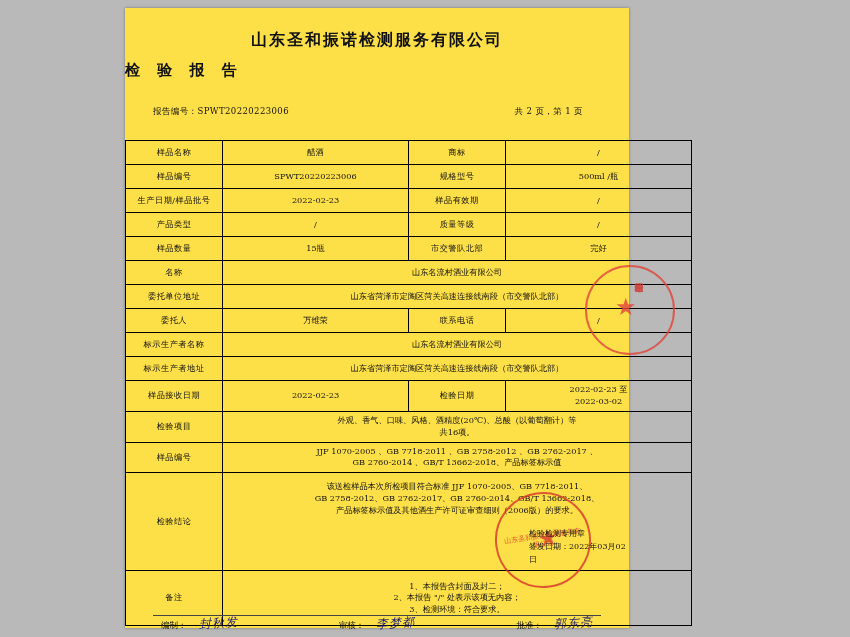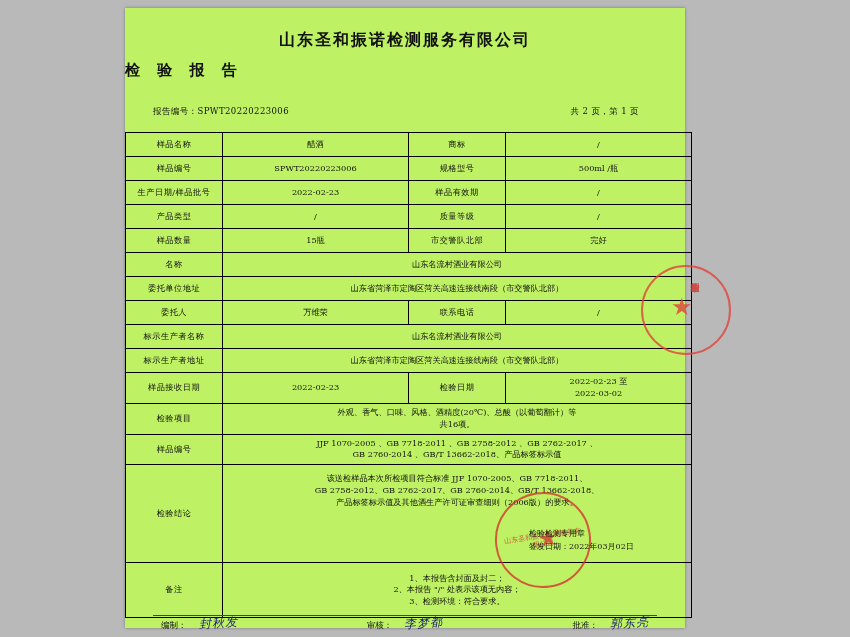--- a/index.html
+++ b/index.html
@@ -5,22 +5,22 @@
   html,body{margin:0;padding:0;}
   body{
     width:850px;height:637px;
     background:#b9b9b9;
     font-family:"DejaVu Sans","Liberation Sans",sans-serif;
     overflow:hidden;
   }
   .page{
     position:absolute;
     left:125px;top:8px;
-    width:560px;height:620px;
-    background:#bef264;
+    width:504px;height:620px;
+    background:#fde047;
     box-shadow:0 0 3px rgba(0,0,0,.35);
   }
   .doc-inner{
     position:relative;
     width:100%;height:100%;
     padding:0;
   }
   .title1{
     text-align:center;
     font-family:"DejaVu Serif","Liberation Serif",serif;
@@ -46,21 +46,21 @@
     color:#111;
     display:flex;
     justify-content:space-between;
     align-items:flex-end;
     font-family:"DejaVu Serif","Liberation Serif",serif;
   }
   .meta-left{letter-spacing:.4px;}
   .meta-right{letter-spacing:.4px;padding-right:18px;}
 
   table.main{
-    margin:14px auto 0 auto;
+    margin:22px auto 0 auto;
     width:546px;
     border-collapse:collapse;
     font-family:"DejaVu Serif","Liberation Serif",serif;
     font-size:8.2px;
     color:#111;
     table-layout:fixed;
   }
   table.main td{
     border:1px solid #000;
     text-align:center;

